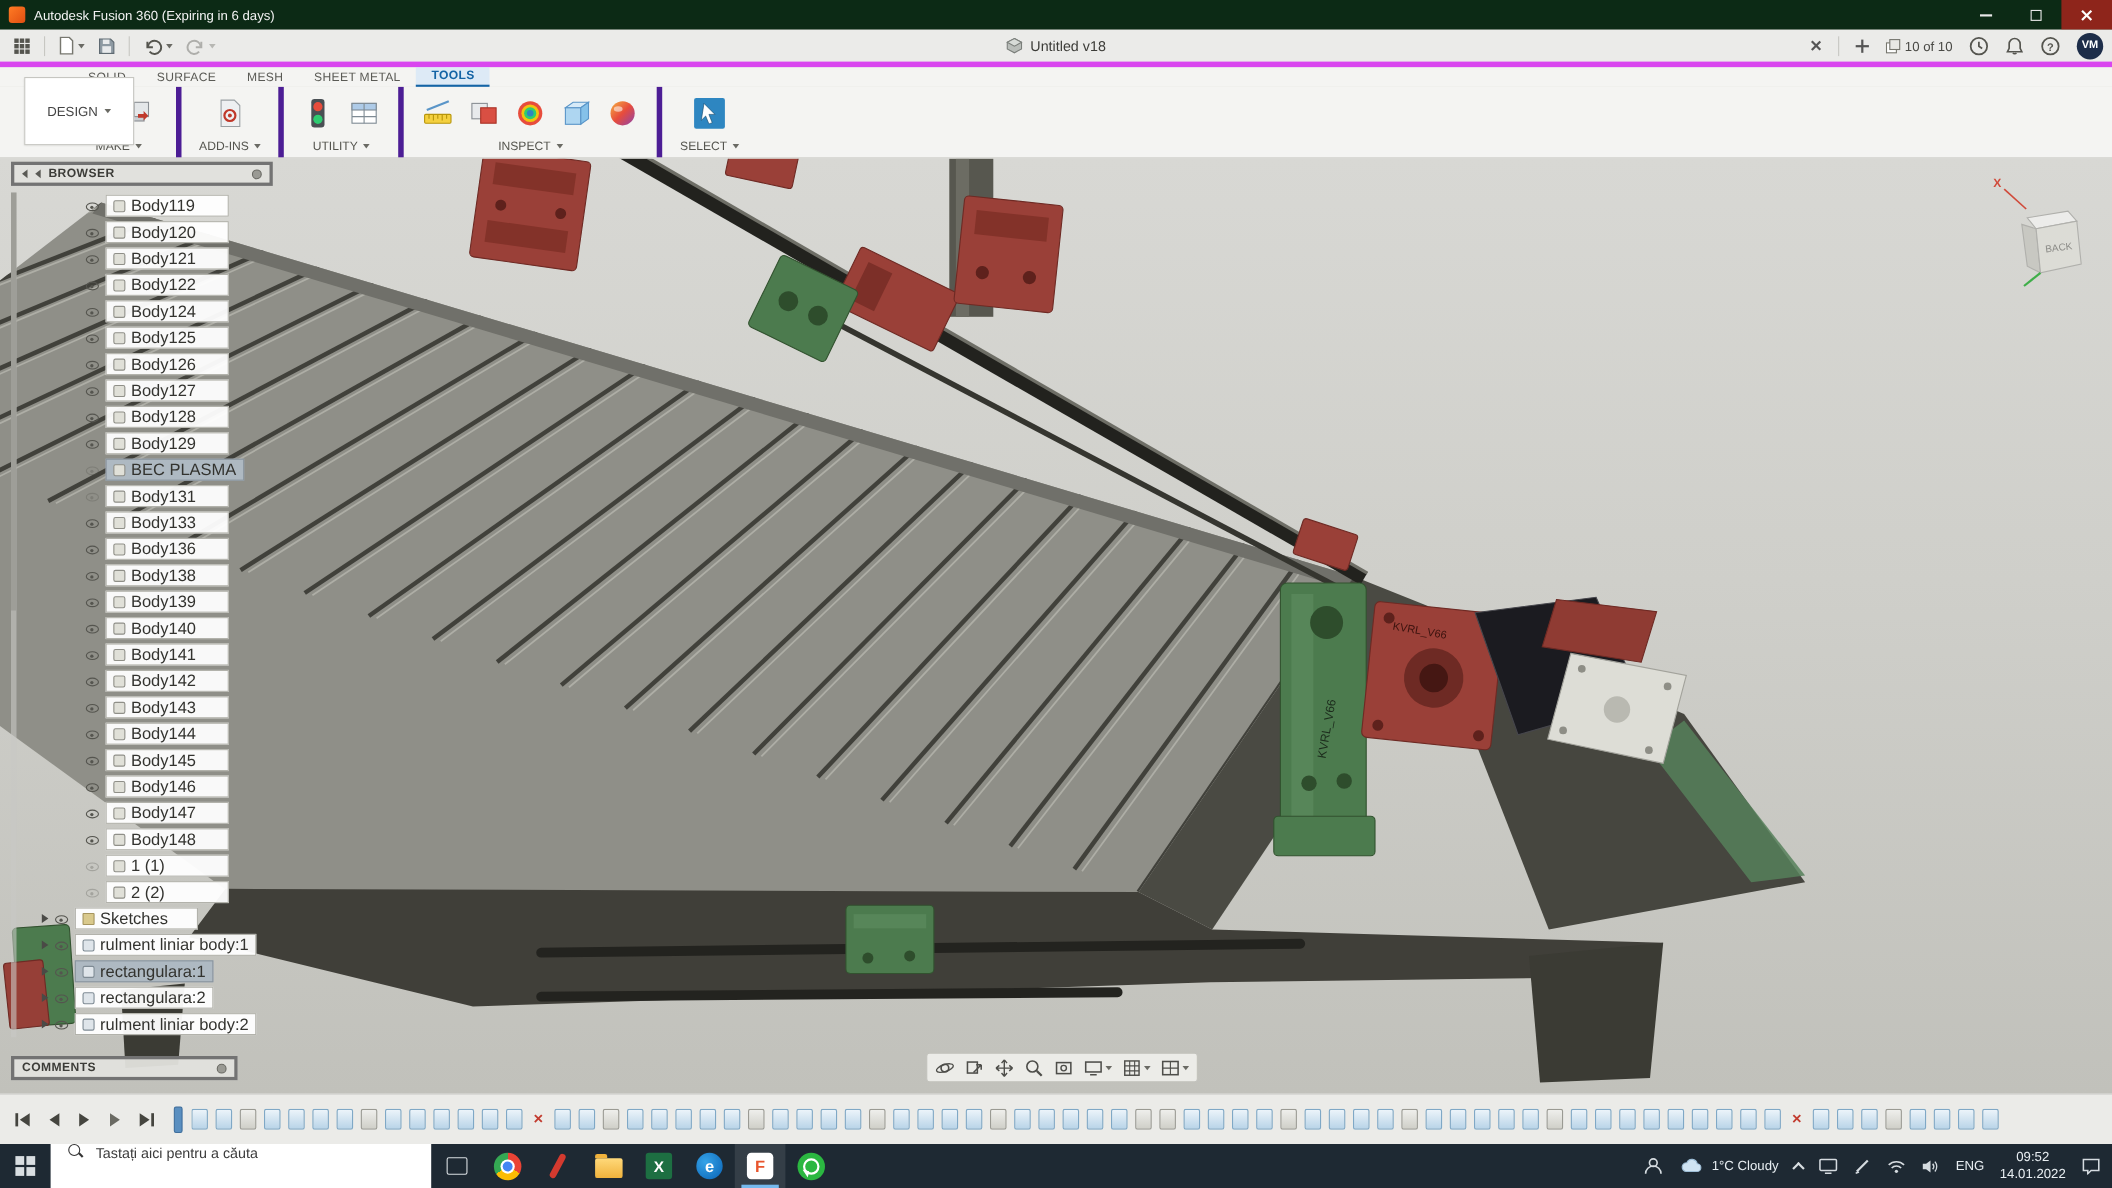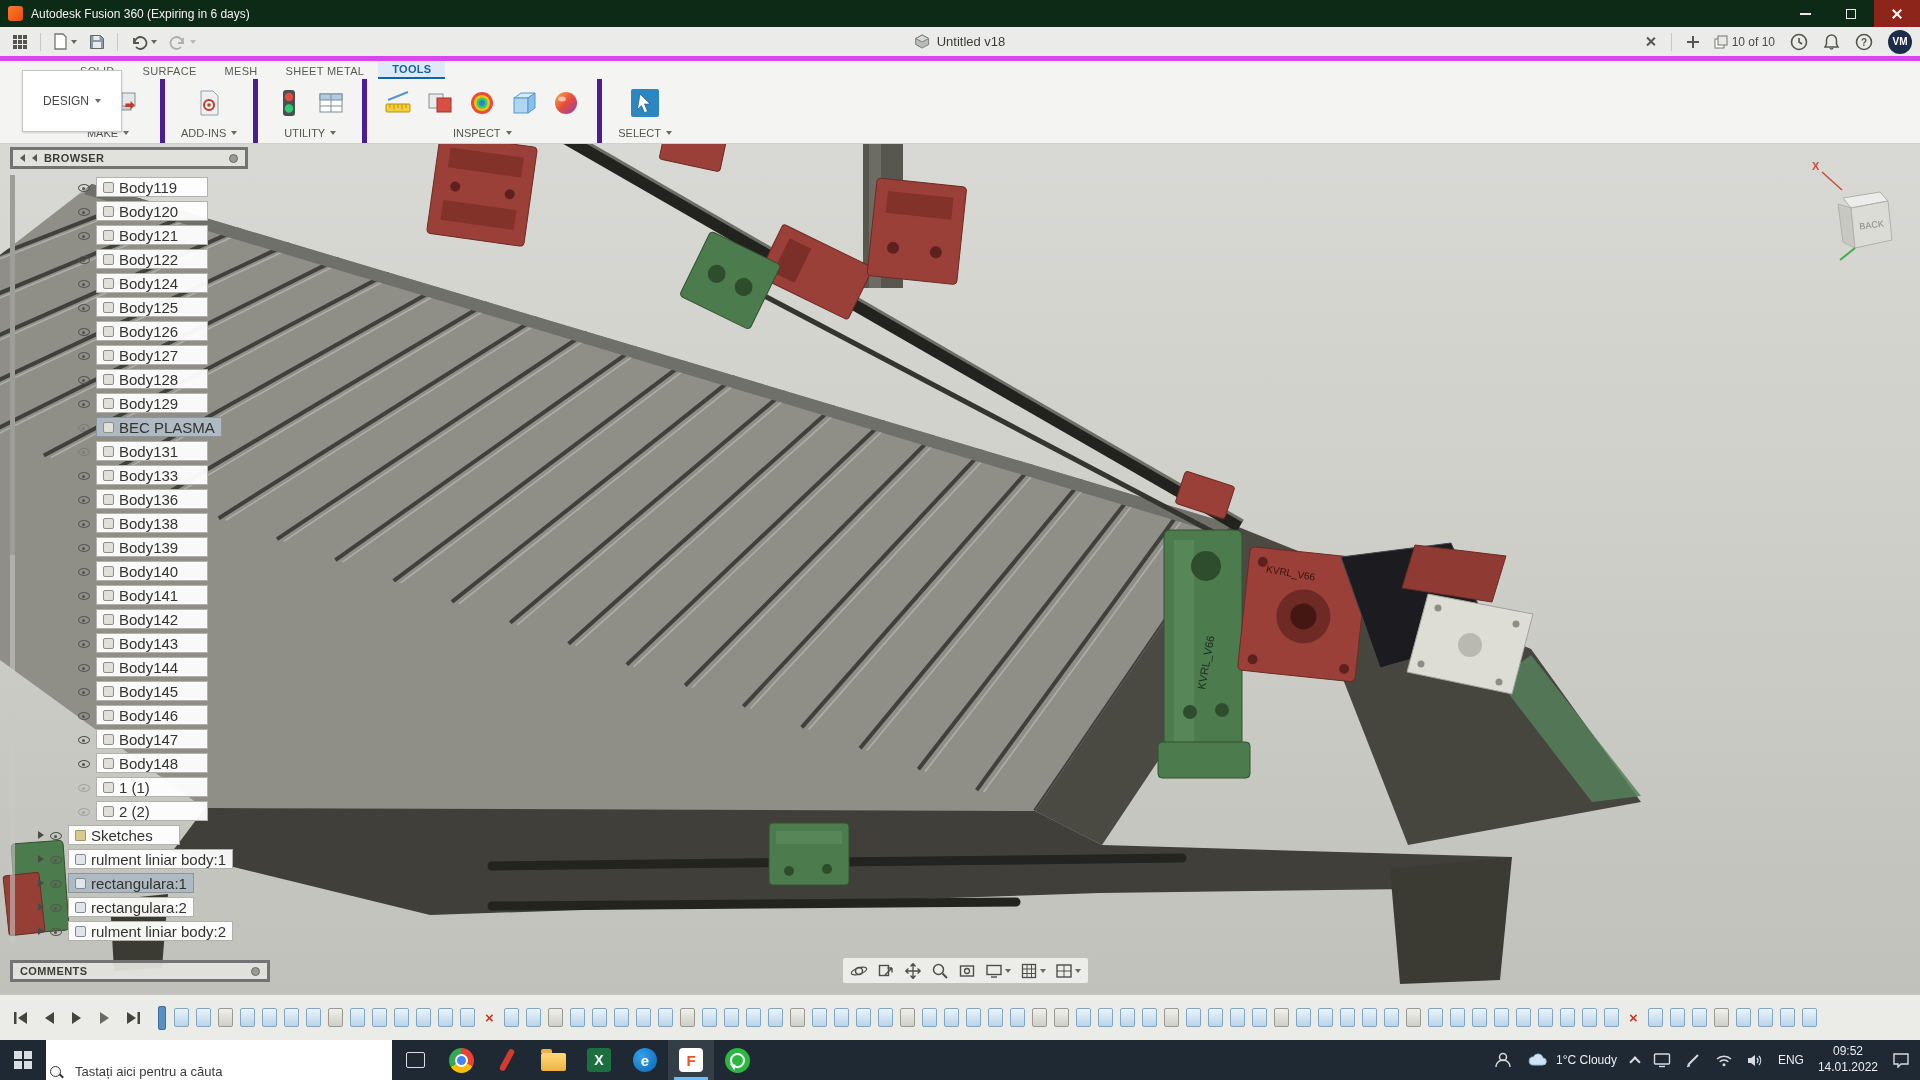--- a/index.html
+++ b/index.html
@@ -82,21 +82,21 @@
   .eye.off{opacity:.3;}
   .bbox{background:rgba(255,255,255,.95);border:1px solid #b2b2ab;height:20px;display:flex;
     align-items:center;padding:0 6px;min-width:112px;gap:5px;}
   .brow.sel .bbox{background:#aeb9c2;border-color:#8a959e;}
   .bicon{width:11px;height:11px;flex:none;border-radius:2px;}
   .bicon.body{background:#e0e0d8;border:1px solid #8f8f88;}
   .bicon.folder{background:#d9c98c;border:1px solid #a6955e;border-radius:1px;}
   .bicon.component{background:#dfe5ea;border:1px solid #7f8b94;}
   .blabel{font-size:15px;color:#33332f;white-space:nowrap;}
 
-  .comments{position:absolute;left:10px;top:960px;width:260px;z-index:8;}
+  .comments{position:absolute;left:10px;top:960px;width:206px;z-index:8;}
 
   
   .navbar{position:absolute;left:842px;top:957px;height:27px;background:rgba(238,238,234,.95);
     border:1px solid #c2c2bc;border-radius:3px;display:flex;align-items:center;padding:0 7px;gap:9px;z-index:9;}
   .nico{display:flex;align-items:center;gap:2px;cursor:pointer;}
 
   
   .timeline{position:absolute;top:994px;left:0;width:1920px;height:46px;background:#ebebe8;
     border-top:1px solid #c8c8c3;z-index:10;display:flex;align-items:center;padding:0 10px;}
   .tctl{display:flex;align-items:center;gap:6px;margin-right:14px;}
@@ -109,22 +109,22 @@
   .tico.tx{border:none;background:none;color:#c23b2e;font-weight:bold;font-size:15px;line-height:19px;text-align:center;}
 
   
   .taskbar{position:absolute;top:1040px;left:0;width:1920px;height:40px;background:#1e2933;z-index:30;
     display:flex;align-items:center;color:#e8eef2;}
   .tslot{width:46px;height:40px;display:flex;align-items:center;justify-content:center;cursor:pointer;position:relative;}
   .tslot.active{background:rgba(255,255,255,.10);}
   .tslot.active::after{content:'';position:absolute;left:6px;right:6px;bottom:0;height:3px;background:#76b9ed;}
   .winflag{display:grid;grid-template-columns:8px 8px;grid-template-rows:8px 8px;gap:1.5px;}
   .winflag span{background:#d9dee2;}
-  .tsearch{width:346px;height:40px;background:#fff;display:flex;align-items:flex-end;gap:9px;
-    padding:0 4px;flex:none;}
+  .tsearch{width:346px;height:40px;background:#fff;display:flex;align-items:flex-start;gap:9px;
+    padding:0 16px;flex:none;}
   .tsearch input{border:none;outline:none;font-size:13px;color:#222;width:280px;
     font-family:"Liberation Sans",sans-serif;background:transparent;}
   .tsearch input::placeholder{color:#3a3a3a;opacity:1;}
   .mag{position:relative;width:14px;height:14px;flex:none;}
   .mag::before{content:'';position:absolute;left:0;top:0;width:9px;height:9px;border:1.6px solid #333;border-radius:50%;}
   .mag::after{content:'';position:absolute;left:9px;top:9px;width:5px;height:1.8px;background:#333;transform:rotate(45deg);}
   .ic-taskview{width:19px;height:16px;border:1.6px solid #d9dee2;border-radius:2px;}
   .ic-chrome{width:25px;height:25px;border-radius:50%;position:relative;
     background:conic-gradient(#ea4335 0 33%,#fbbc05 33% 66%,#34a853 66% 100%);}
   .ic-chrome::before{content:'';position:absolute;inset:6px;background:#fff;border-radius:50%;}

